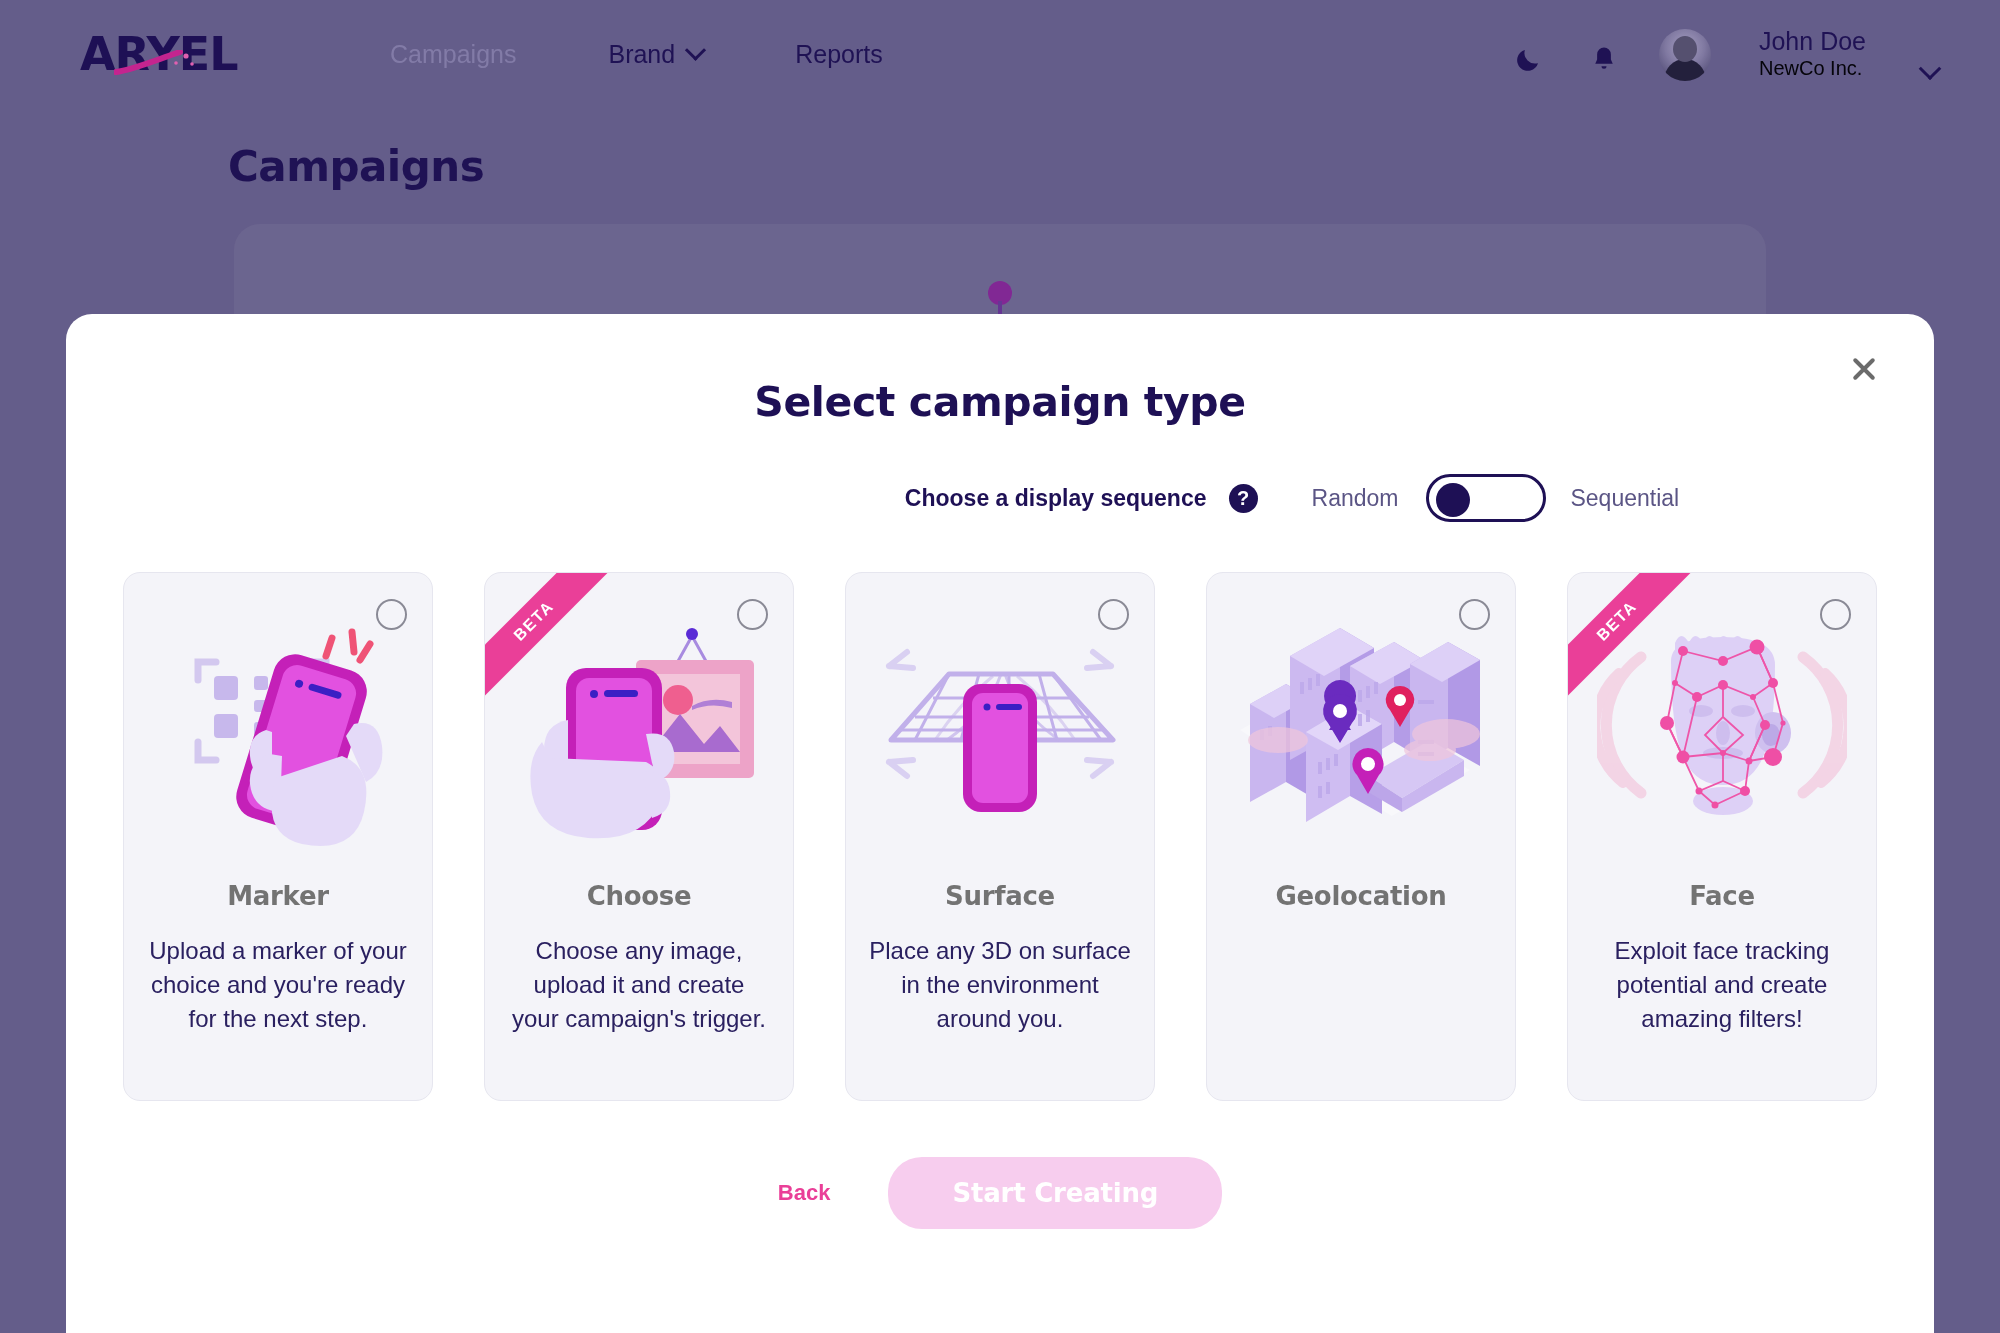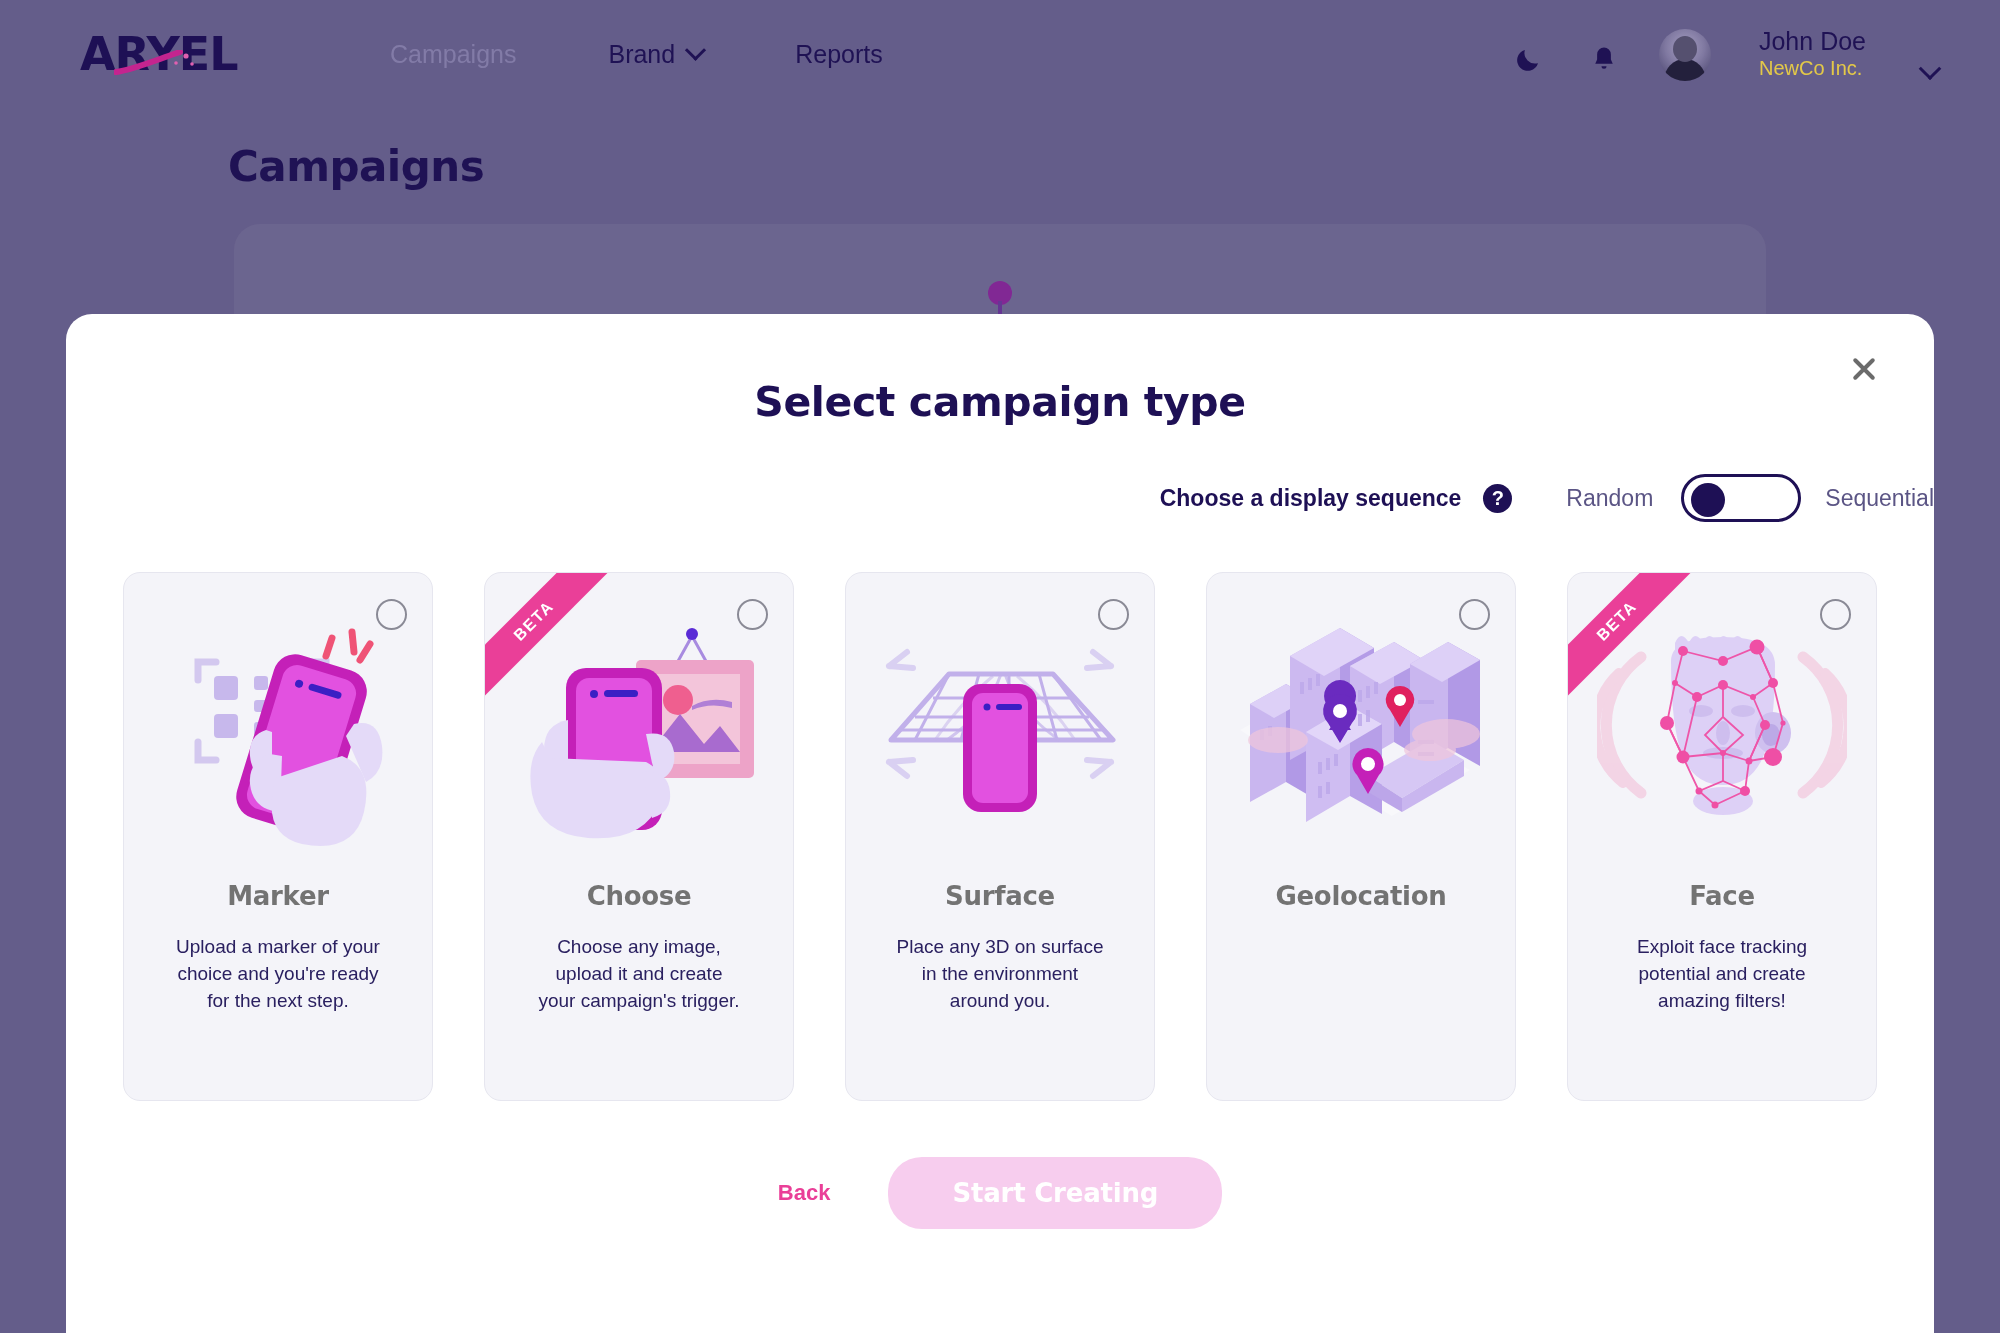--- a/index.html
+++ b/index.html
@@ -113,21 +113,21 @@
     position: absolute;
     left: 50%; top: 14%;
     width: 24px; height: 26px;
     transform: translateX(-50%);
     border-radius: 50%;
     background: #55506f;
     z-index: 2;
   }
   .user-meta { line-height: 1.18; margin-left: 14px; }
   .user-name { font-size: 25px; color: #1e1055; white-space: nowrap; }
-  .user-org { font-size: 20px; color: #fde047; white-space: nowrap; }
+  .user-org { font-size: 20px; color: #000000; white-space: nowrap; }
   .user-chev {
     margin-left: 22px;
     display: inline-block;
     width: 16px; height: 16px;
     border-right: 3px solid #1e1055;
     border-bottom: 3px solid #1e1055;
     transform: rotate(45deg) translate(-3px,-3px);
     cursor: pointer;
   }
 
@@ -189,21 +189,21 @@
     font-weight: bold;
     color: #1e1055;
     letter-spacing: -0.4px;
   }
 
   
   .seq-row {
     margin-top: 48px;
     display: flex;
     align-items: center;
-    justify-content: flex-end;
+    justify-content: center;
     padding-left: 584px;
     gap: 0;
   }
   .seq-label {
     font-size: 23px;
     font-weight: bold;
     color: #1e1055;
   }
   .help-icon {
     margin-left: 22px;
@@ -300,21 +300,21 @@
   .card-title {
     font-family: "DejaVu Sans", sans-serif;
     font-size: 26px;
     font-weight: bold;
     color: #737373;
     margin-top: 4px;
     letter-spacing: -0.3px;
   }
   .card-desc {
     margin-top: 23px;
-    font-size: 19px;
+    font-size: 24px;
     line-height: 1.42;
     color: #2a2060;
     text-align: center;
     padding: 0 18px;
     white-space: pre-line;
   }
 
   
   .footer {
     margin-top: 56px;

